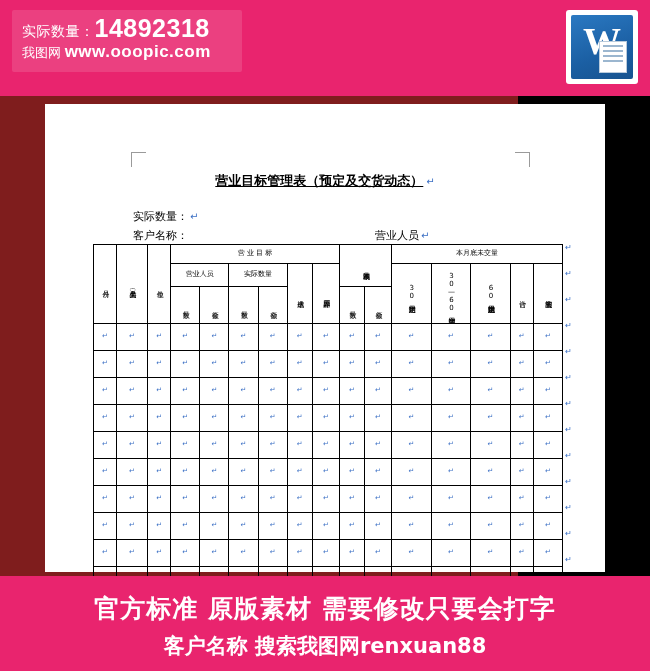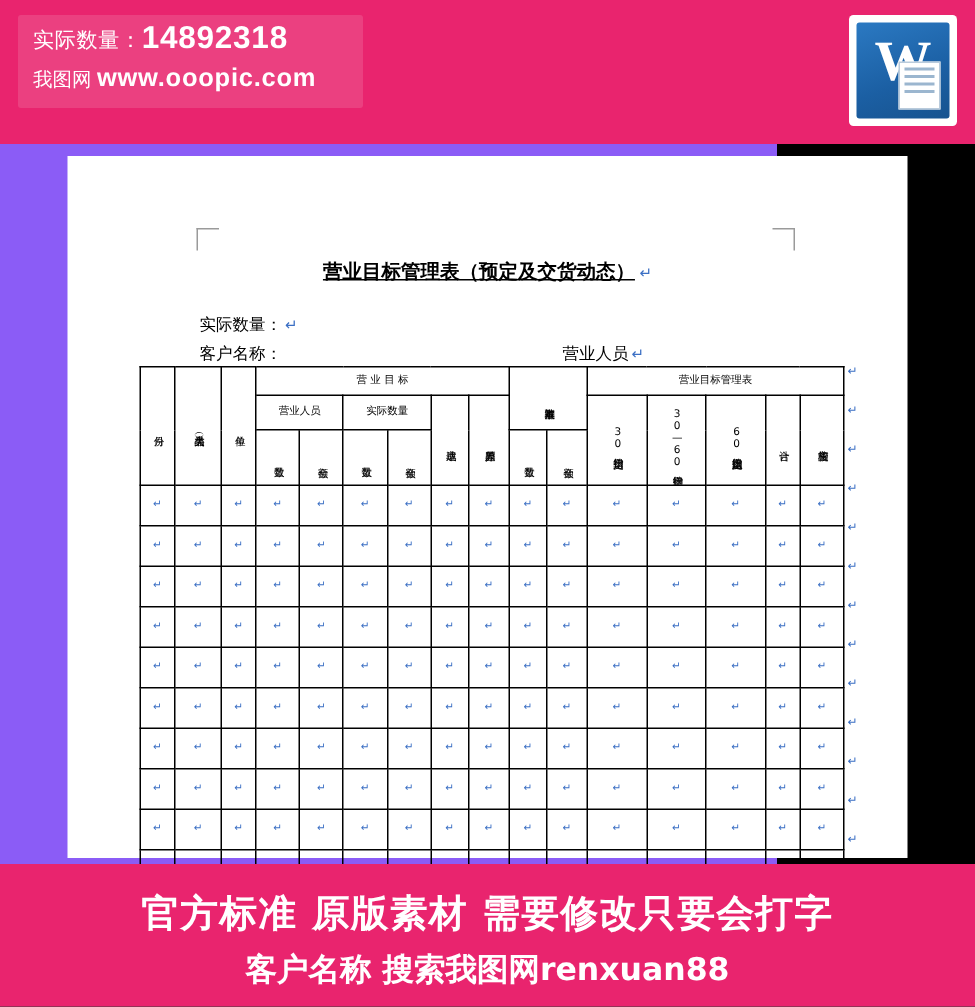--- a/index.html
+++ b/index.html
@@ -32,21 +32,21 @@
   }
   .wm-line1 {
     position: absolute;
     left: 22px; top: 14px;
     color: #ffffff;
     font-size: 14px;
     letter-spacing: 0.5px;
     white-space: nowrap;
   }
   .wm-num {
-    font-size: 21px;
+    font-size: 25px;
     font-weight: bold;
     vertical-align: -1px;
   }
   .wm-line2 {
     position: absolute;
     left: 22px; top: 42px;
     color: #ffffff;
     font-size: 13px;
     white-space: nowrap;
   }
@@ -102,21 +102,21 @@
     height: 2px;
     margin: 3px 3px 0 3px;
     background: #9bb6cf;
   }
 
   
   .stage {
     position: absolute;
     left: 0; top: 96px;
     width: 518px; height: 480px;
-    background: #8b5cf6;
+    background: #7f1d1d;
   }
 
   
   .page {
     position: absolute;
     left: 45px; top: 8px;
     width: 560px; height: 468px;
     background: #ffffff;
   }
   .corner {
@@ -304,21 +304,21 @@
         <col style="width:22px">
         <col style="width:28px">
       </colgroup>
       <tbody>
         <tr class="h-top">
           <td rowspan="3"><span class="vtxt">月份</span></td>
           <td rowspan="3"><span class="vtxt">品名（大类）</span></td>
           <td rowspan="3"><span class="vtxt">单位</span></td>
           <td colspan="6">营 业 目 标</td>
           <td colspan="2" rowspan="2"><span class="vtxt">本月被取消</span></td>
-          <td colspan="5">营业目标管理表</td>
+          <td colspan="5">本月底未交量</td>
         </tr>
         <tr class="h-mid">
           <td colspan="2">营业人员</td>
           <td colspan="2">实际数量</td>
           <td rowspan="2"><span class="vtxt">达成率</span></td>
           <td rowspan="2"><span class="vtxt">差异原因</span></td>
           <td rowspan="2"><span class="vtxt">30日约定交运</span></td>
           <td rowspan="2"><span class="vtxt">30—60日约定交运</span></td>
           <td rowspan="2"><span class="vtxt">60日以上约定交运</span></td>
           <td rowspan="2"><span class="vtxt">合计</span></td>

